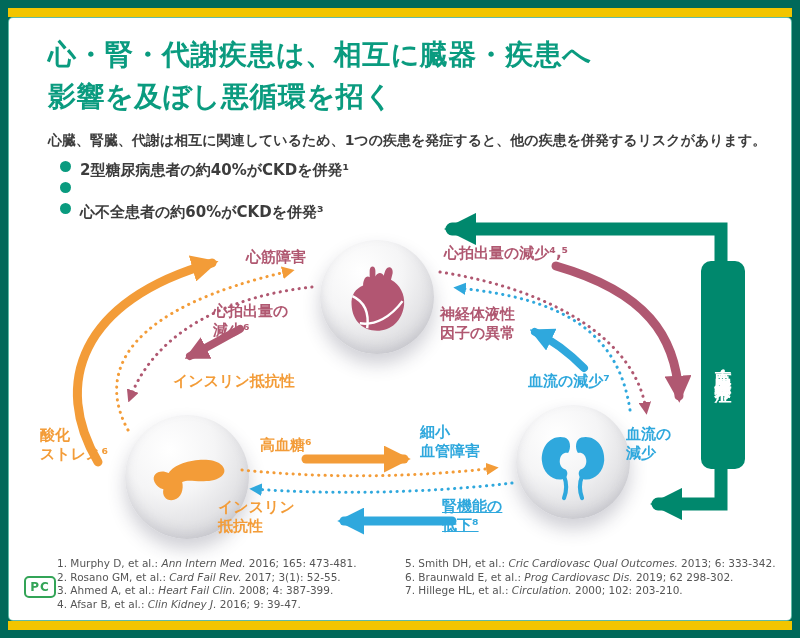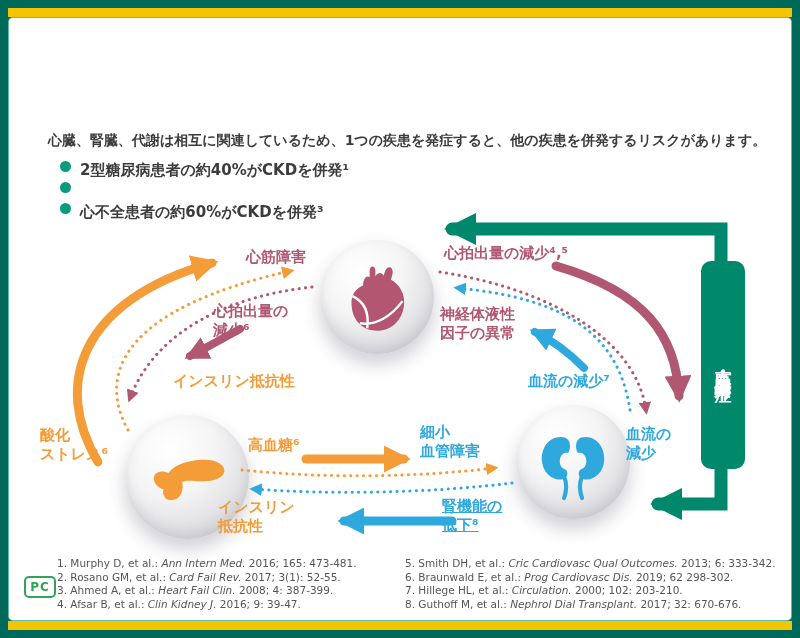--- a/index.html
+++ b/index.html
@@ -57,20 +57,24 @@
 </head>
 <body>
 
 <div class="canvas">
   <div class="bar top"></div>
   <div class="bar bottom"></div>
   <div class="panel"></div>
 
   <div class="layer">
 
+    <h1 class="title">
+      <span style="display:block">心・腎・代謝疾患は、相互に臓器・疾患へ</span>
+      <span style="display:block">影響を及ぼし悪循環を招く</span>
+    </h1>
 
     <p class="subtitle">心臓、腎臓、代謝は相互に関連しているため、1つの疾患を発症すると、他の疾患を併発するリスクがあります。</p>
 
     <ul class="bullets">
       <li>
         <span class="dot"></span>
         <span>2型糖尿病患者の約40%がCKDを併発¹</span>
       </li>
       <li>
         <span class="dot"></span>
@@ -164,32 +168,31 @@
     <div class="lbl c-maroon" style="left:444px;top:244px;">心拍出量の減少⁴,⁵</div>
     <div class="lbl c-maroon" style="left:440px;top:305px;">神経体液性
 因子の異常</div>
     <div class="lbl c-blue" style="left:528px;top:372px;">血流の減少⁷</div>
     <div class="lbl c-blue t-center" style="left:420px;top:423px;width:100px;">細小
 血管障害</div>
     <div class="lbl c-blue t-center" style="left:626px;top:425px;width:80px;">血流の
 減少</div>
     <div class="lbl c-blue t-center" style="left:442px;top:497px;width:100px;text-decoration:underline;">腎機能の
 低下⁸</div>
-    <div class="lbl c-orange" style="left:248px;top:436px;">高血糖⁶</div>
+    <div class="lbl c-orange" style="left:260px;top:436px;">高血糖⁶</div>
     <div class="lbl c-orange t-center" style="left:218px;top:498px;width:100px;">インスリン
 抵抗性</div>
 
     <ul class="refs left">
       <li><span>1. Murphy D, et al.: </span><span class="jr">Ann Intern Med.</span><span> 2016; 165: 473-481.</span></li>
       <li><span>2. Rosano GM, et al.: </span><span class="jr">Card Fail Rev.</span><span> 2017; 3(1): 52-55.</span></li>
       <li><span>3. Ahmed A, et al.: </span><span class="jr">Heart Fail Clin.</span><span> 2008; 4: 387-399.</span></li>
       <li><span>4. Afsar B, et al.: </span><span class="jr">Clin Kidney J.</span><span> 2016; 9: 39-47.</span></li>
     </ul>
     <ul class="refs right">
       <li><span>5. Smith DH, et al.: </span><span class="jr">Cric Cardiovasc Qual Outcomes.</span><span> 2013; 6: 333-342.</span></li>
       <li><span>6. Braunwald E, et al.: </span><span class="jr">Prog Cardiovasc Dis.</span><span> 2019; 62 298-302.</span></li>
       <li><span>7. Hillege HL, et al.: </span><span class="jr">Circulation.</span><span> 2000; 102: 203-210.</span></li>
-      <li><span>8. Guthoff M, et al.: </span><span class="jr">Nephrol Dial Transplant.</span><span> 2017; 32: 670-676.</span></li>
     </ul>
 
     <div class="pc-badge">PC</div>
   </div>
 </div>
 
 </body></html>

